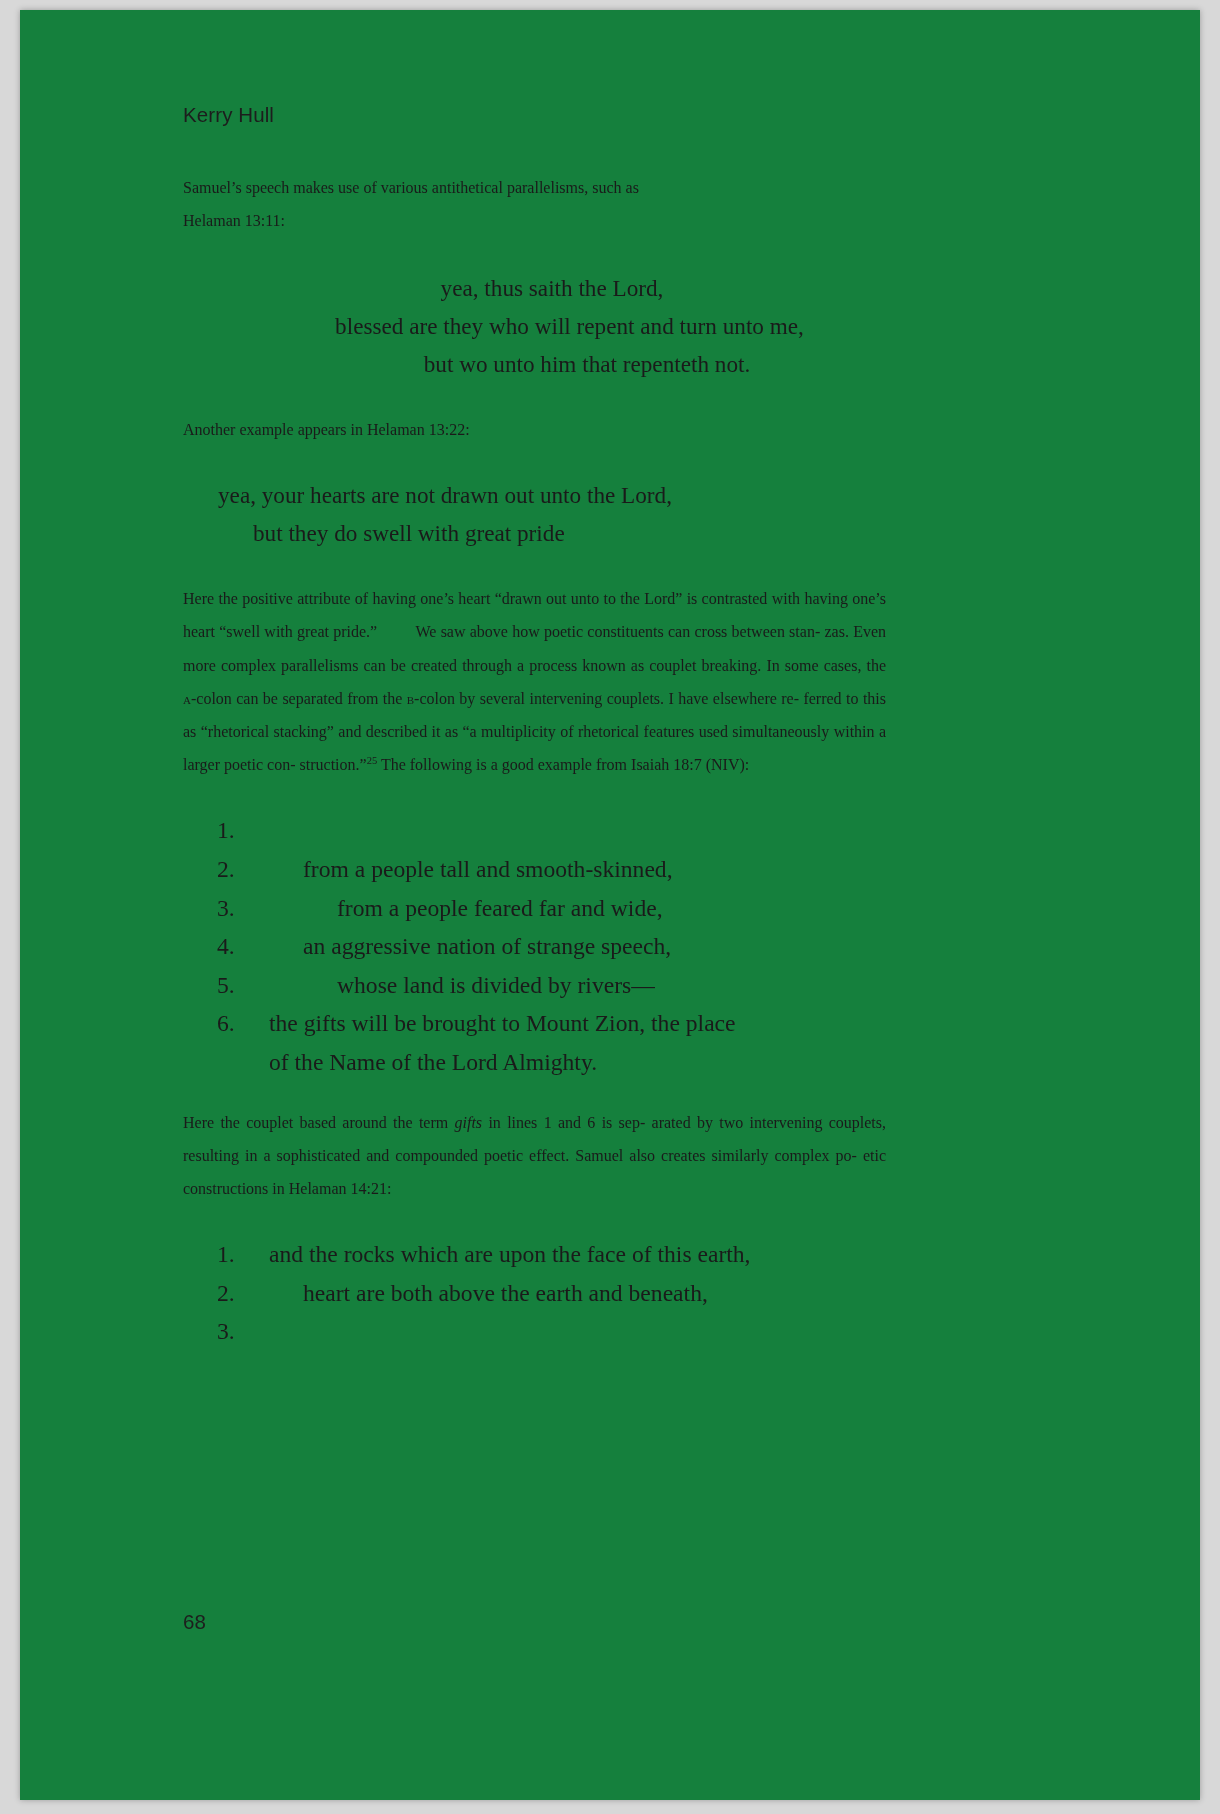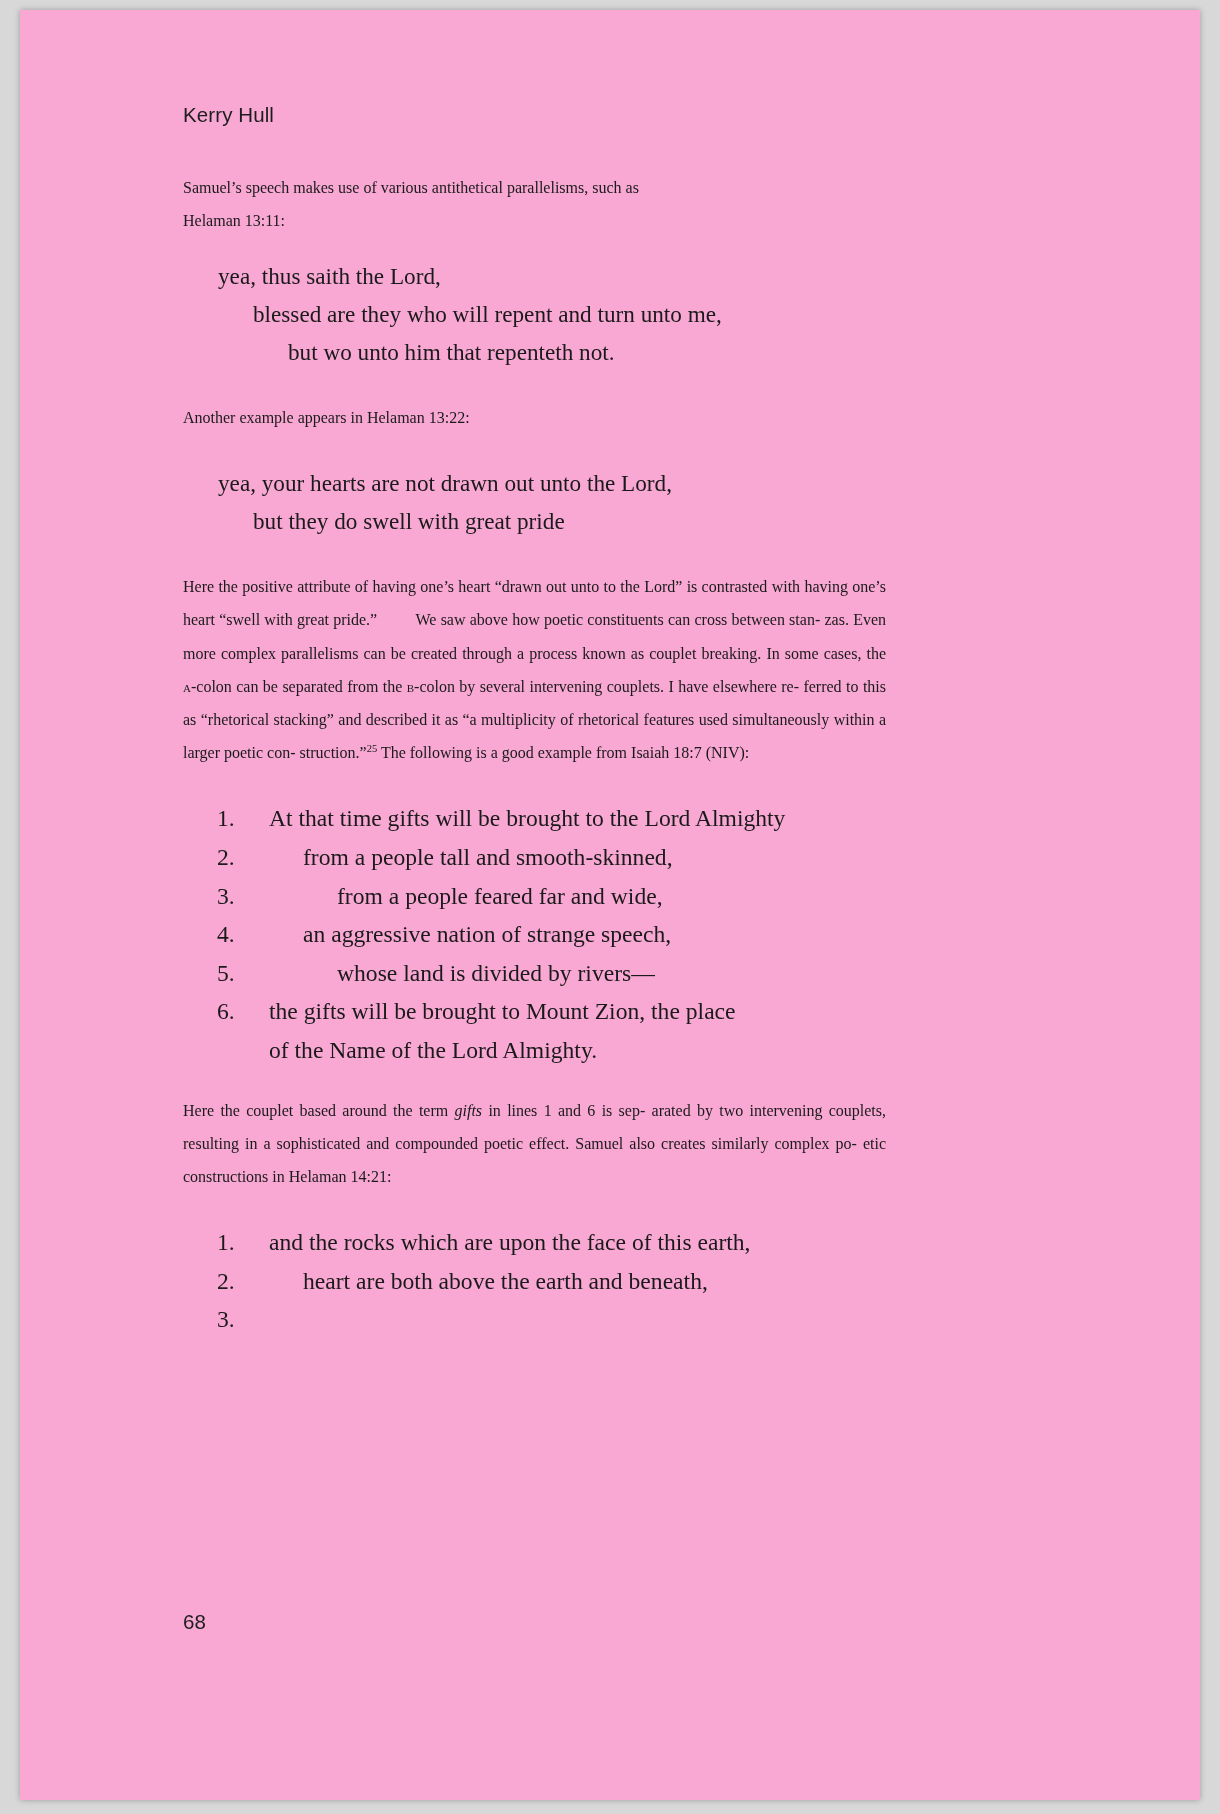--- a/index.html
+++ b/index.html
@@ -14,21 +14,21 @@
     display: flex;
     justify-content: center;
     align-items: flex-start;
   }
 
   .page {
     position: relative;
     width: 1180px;
     height: 1790px;
     margin-top: 10px;
-    background: #f9a8d4;
+    background: #15803d;
     box-shadow: 0 0 6px rgba(0,0,0,0.28);
     overflow: hidden;
   }
 
   .content {
     position: absolute;
     left: 163px;
     top: 0;
     width: 703px;
     color: #1a1a1a;
@@ -65,21 +65,21 @@
   .quote-block {
     font-size: 23.2px;
     line-height: 38px;
     color: #1a1a1a;
   }
   .quote-block .vline { white-space: nowrap; }
   .lvl0 { margin-left: 35px; }
   .lvl1 { margin-left: 70px; }
   .lvl2 { margin-left: 105px; }
 
-  .qb-1 { margin-top: 20px; }
+  .qb-1 { margin-top: 32px; text-align: center; }
   .qb-2 { margin-top: 30px; }
 
   
   .num-list {
     margin: 0;
     font-size: 23.6px;
     line-height: 38.6px;
   }
   .num-list.nl-1 { margin-top: 30px; }
   .num-list.nl-2 { margin-top: 30px; }
@@ -172,21 +172,20 @@
       <span>known as couplet breaking. In some cases, the </span><span class="smallcaps">A</span><span>-colon can be separated</span>
       <span>from the </span><span class="smallcaps">B</span><span>-colon by several intervening couplets. I have elsewhere re-</span>
       <span>ferred to this as “rhetorical stacking” and described it as “a multiplicity</span>
       <span>of rhetorical features used simultaneously within a larger poetic con-</span>
       <span>struction.”</span><sup class="fn">25</sup><span> The following is a good example from Isaiah 18:7 (NIV):</span>
     </p>
 
     <div class="num-list nl-1">
       <div class="nl-row">
         <span class="nl-num">1.</span>
-        <span class="nl-text step0"><span>At that time </span><b>gifts will be brought to the Lord Almighty</b></span>
       </div>
       <div class="nl-row">
         <span class="nl-num">2.</span>
         <span class="nl-text step1">from a people tall and smooth-skinned,</span>
       </div>
       <div class="nl-row">
         <span class="nl-num">3.</span>
         <span class="nl-text step2">from a people feared far and wide,</span>
       </div>
       <div class="nl-row">

